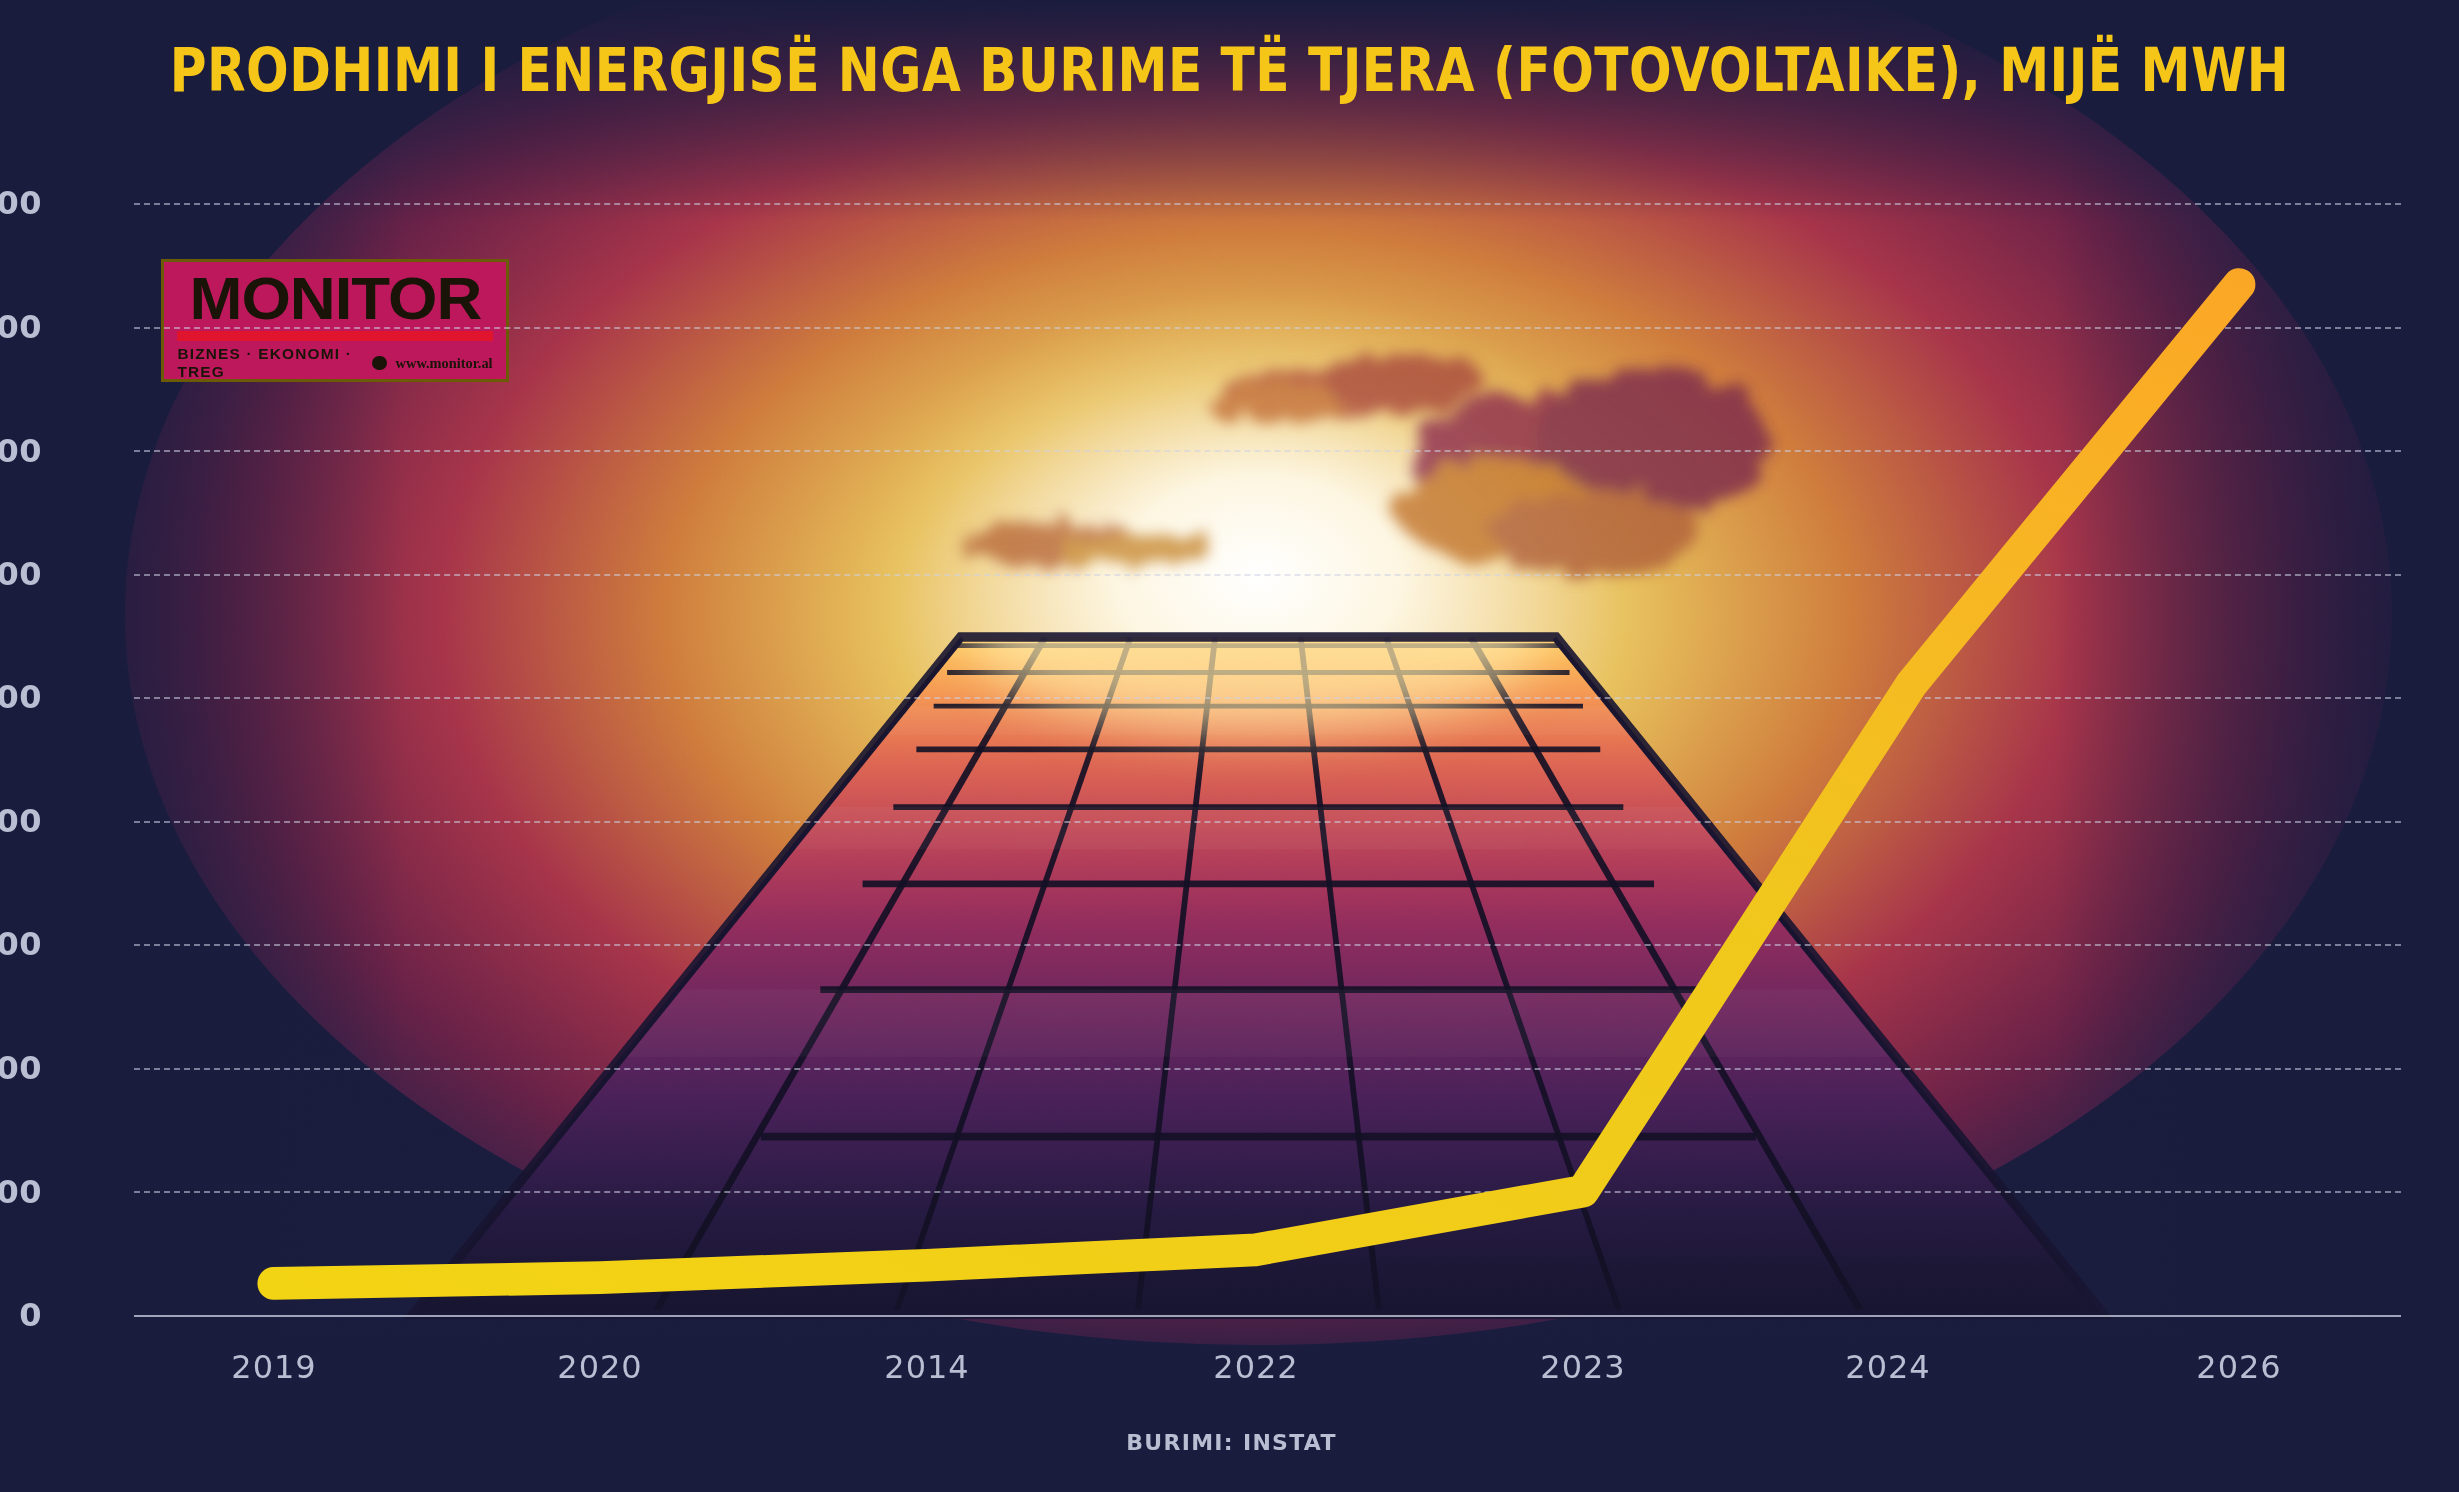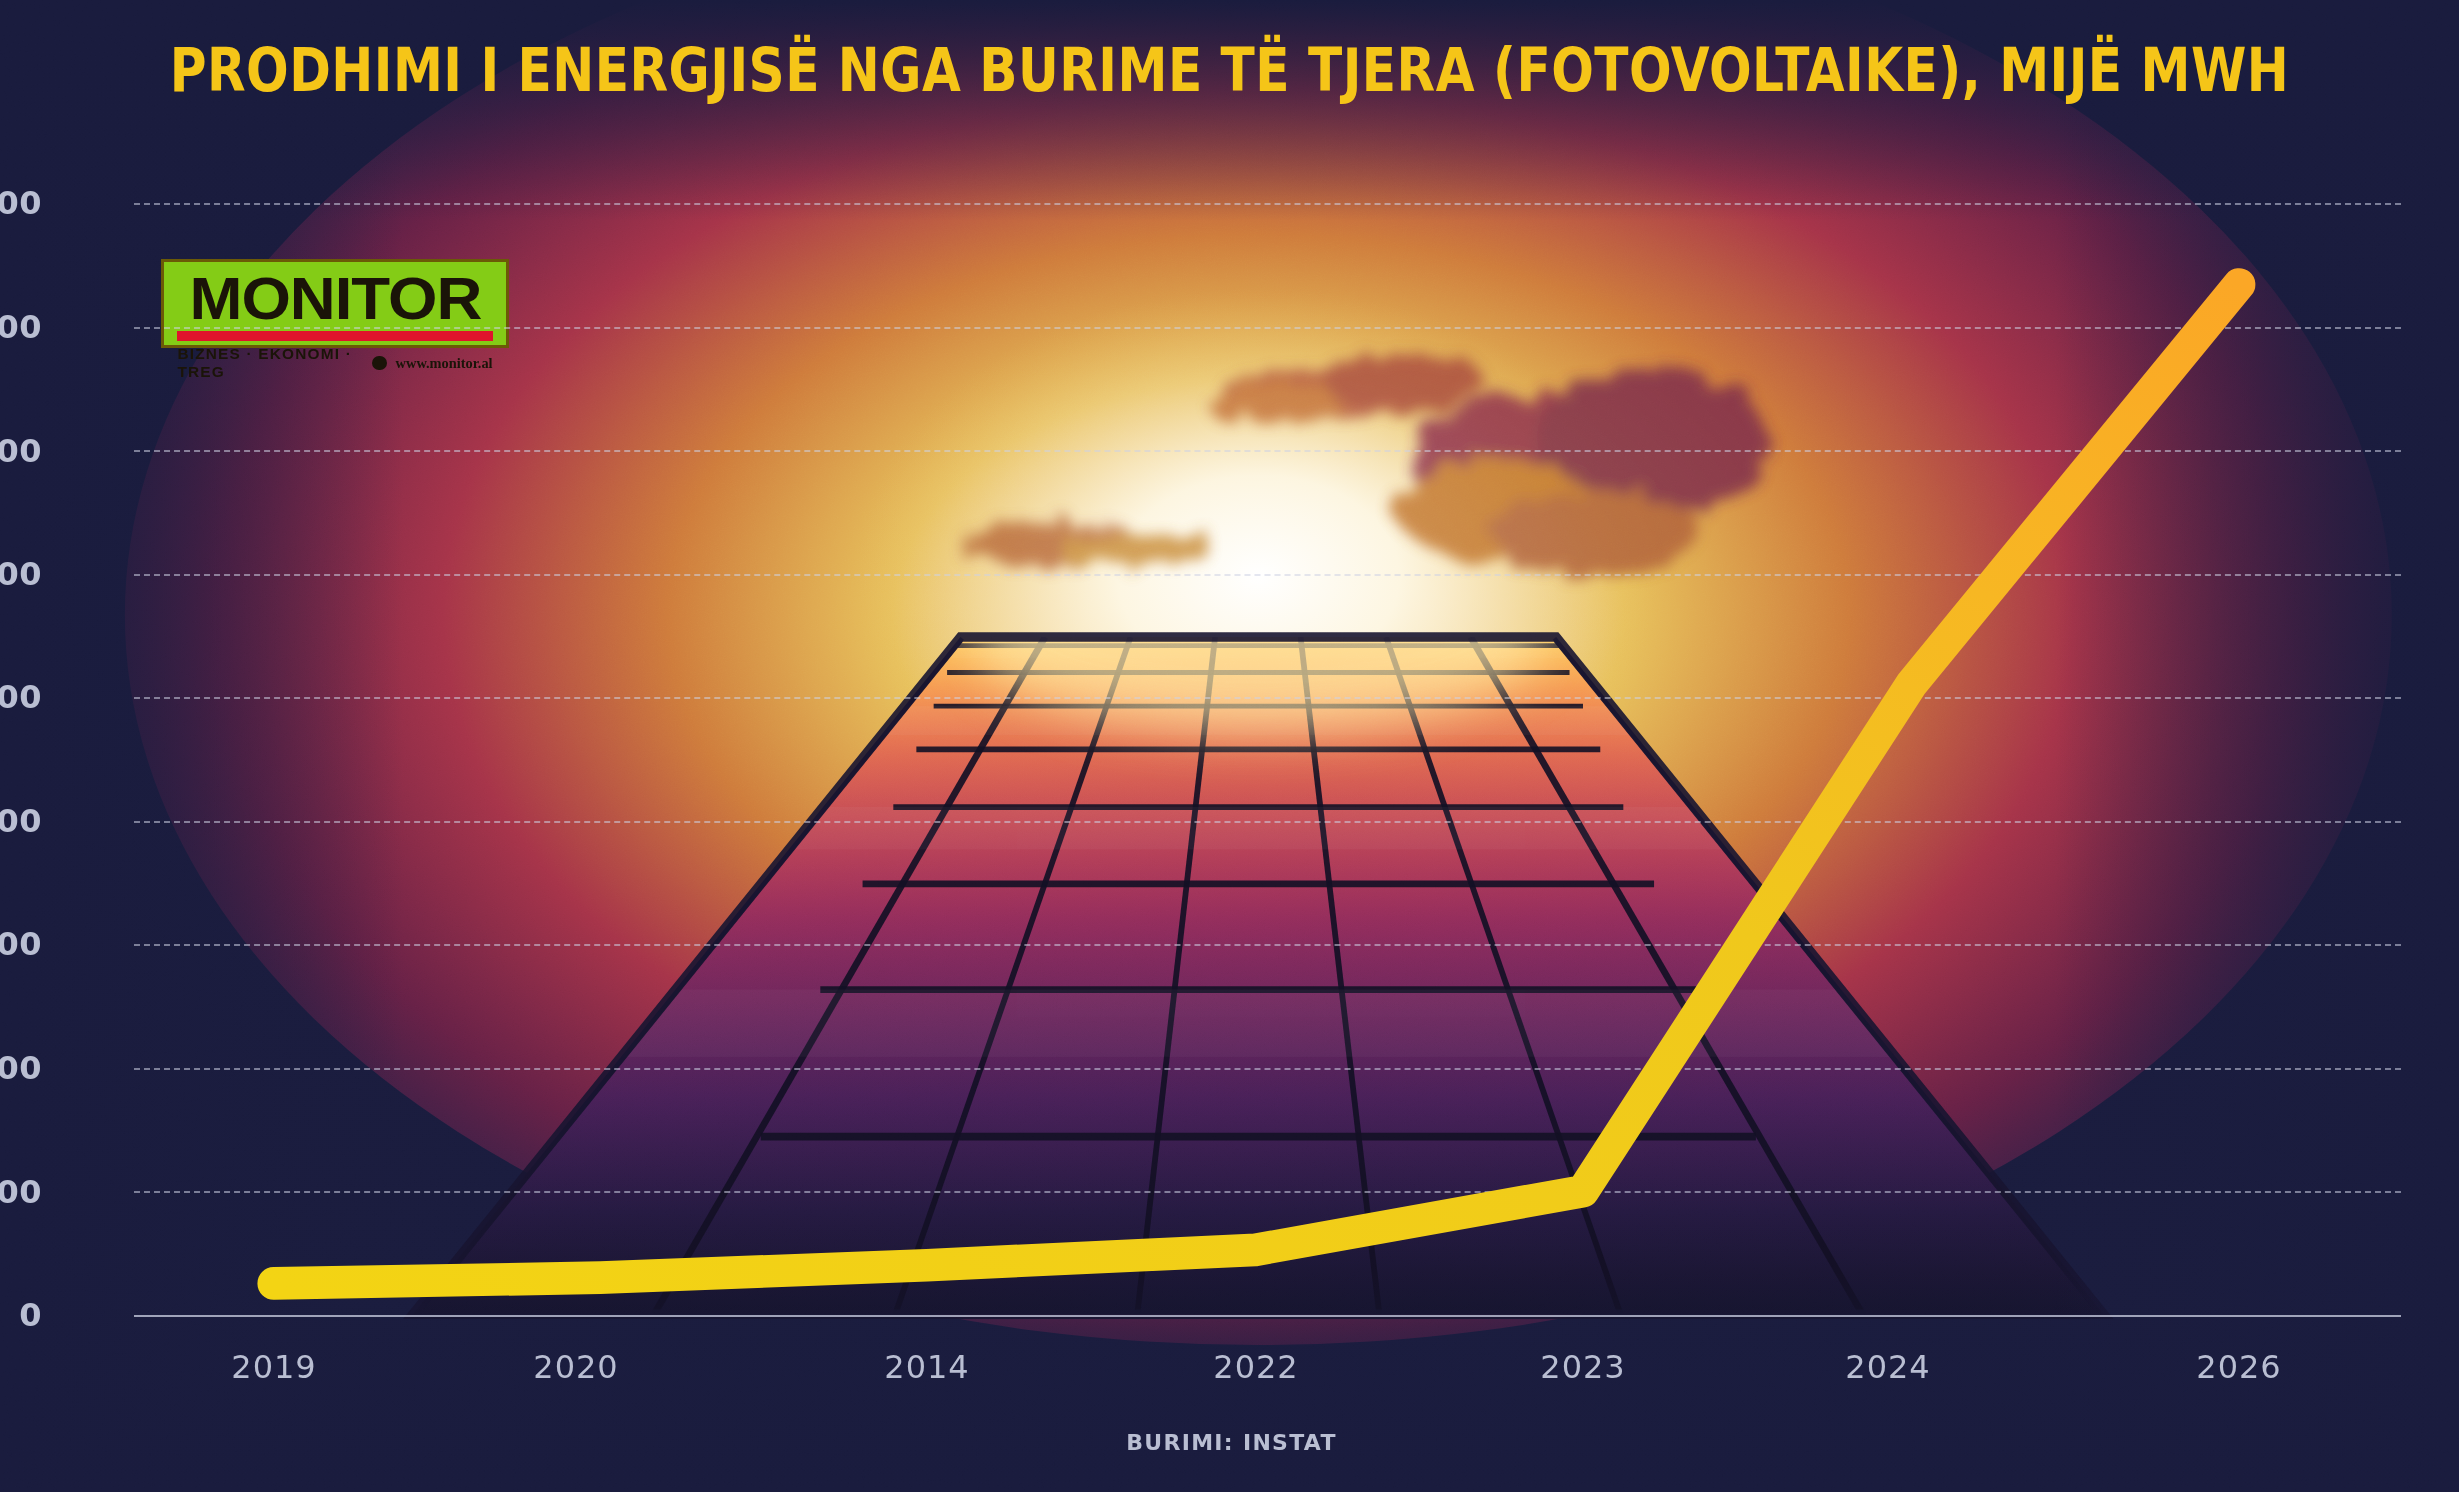--- a/index.html
+++ b/index.html
@@ -77,22 +77,22 @@
     font-size:22px;
     font-weight:700;
     letter-spacing:1.3px;
     font-family:"DejaVu Sans", sans-serif;
   }
 
   
   #logo{
     position:absolute;
     left:161px; top:259px;
-    width:348px; height:89px;
-    background:#84cc16;
+    width:348px; height:123px;
+    background:#be185d;
     border:3.8px solid #6b5a06;
     box-sizing:border-box;
     padding:5.8px 9.6px 3.8px 9.6px;
   }
   #logo .word{
     display:block;
     color:#1a1408;
     font-size:60px;
     font-weight:700;
     letter-spacing:-1px;
@@ -317,21 +317,21 @@
   <div class="gridline zero" style="top:1112px"></div>
 </div>
 
 <svg class="series-line" style="position:absolute;left:0;top:0;width:2459px;height:1493px;" viewBox="0 0 2560 1554">
 
   <polyline points="285,1336 625,1330 965,1317 1307,1301 1648,1240 1990,712 2331,296" fill="none" stroke="url(#lineGrad)" stroke-width="34" stroke-linecap="round" stroke-linejoin="round"></polyline>
 </svg>
 
 <div>
   <div class="xlab" style="left:274px">2019</div>
-  <div class="xlab" style="left:576px">2020</div>
+  <div class="xlab" style="left:600px">2020</div>
   <div class="xlab" style="left:927px">2014</div>
   <div class="xlab" style="left:1256px">2022</div>
   <div class="xlab" style="left:1583px">2023</div>
   <div class="xlab" style="left:1888px">2024</div>
   <div class="xlab" style="left:2239px">2026</div>
 </div>
 
 <div id="source">BURIMI: INSTAT</div>
 
 

